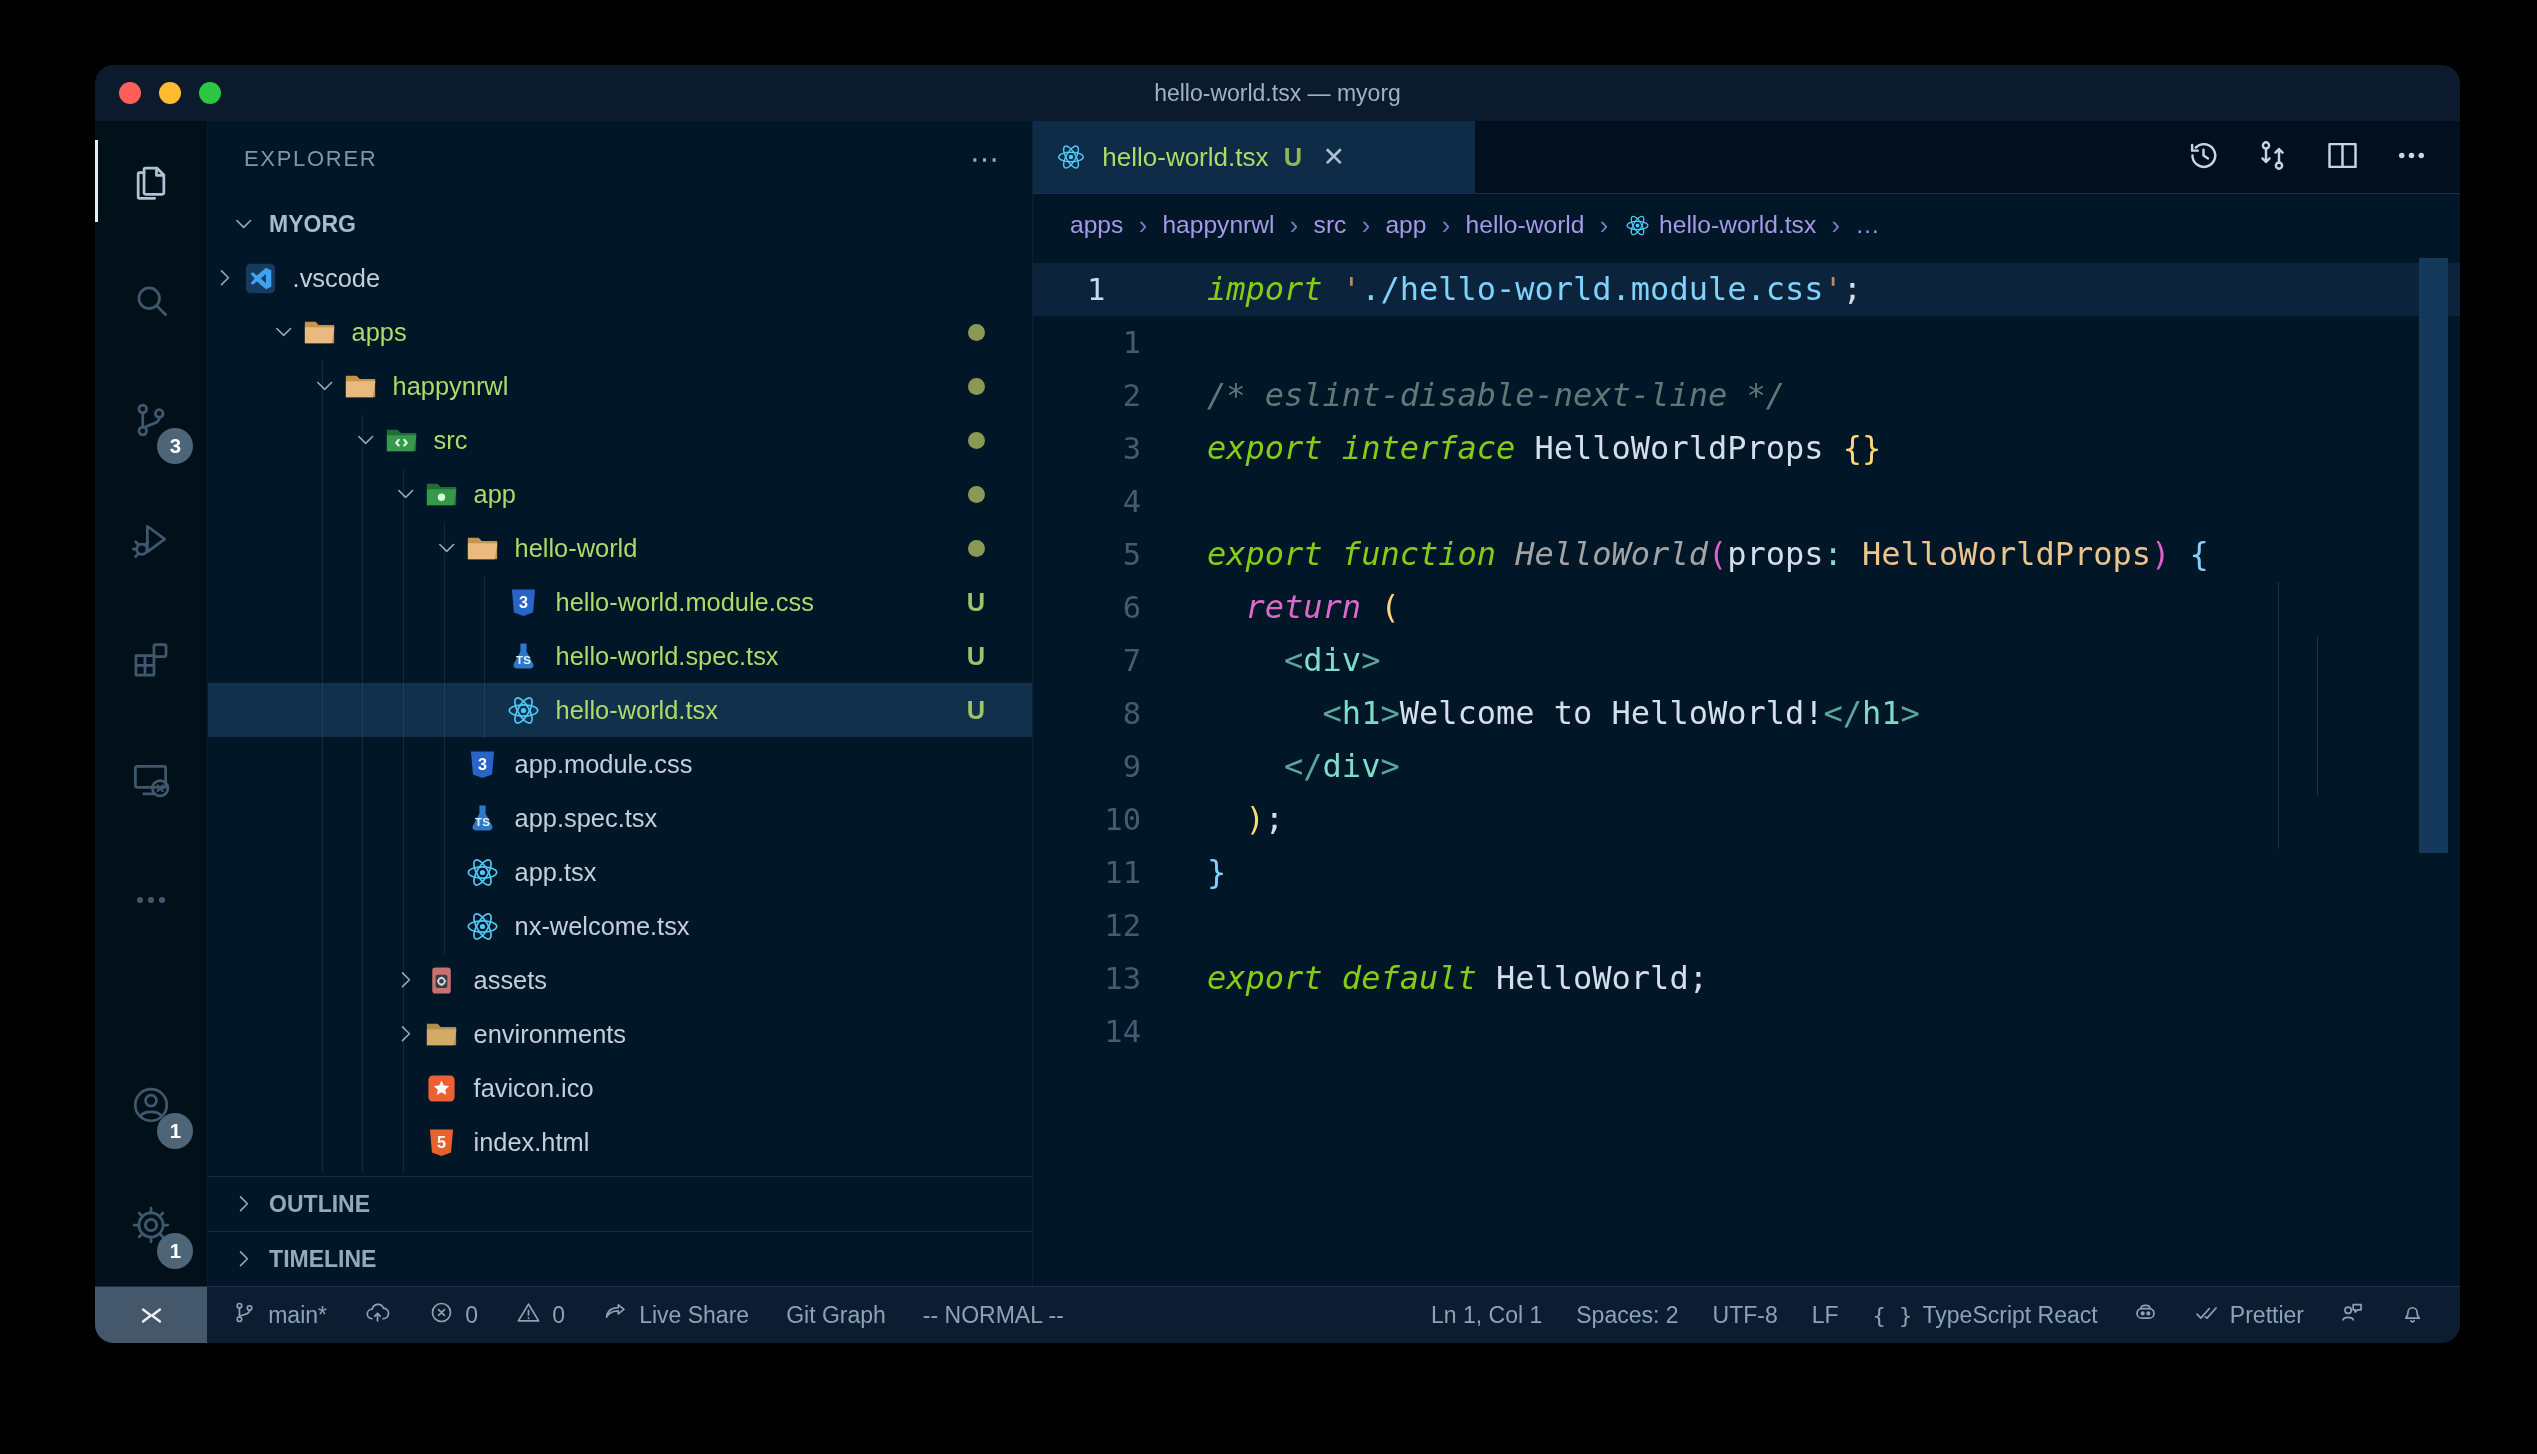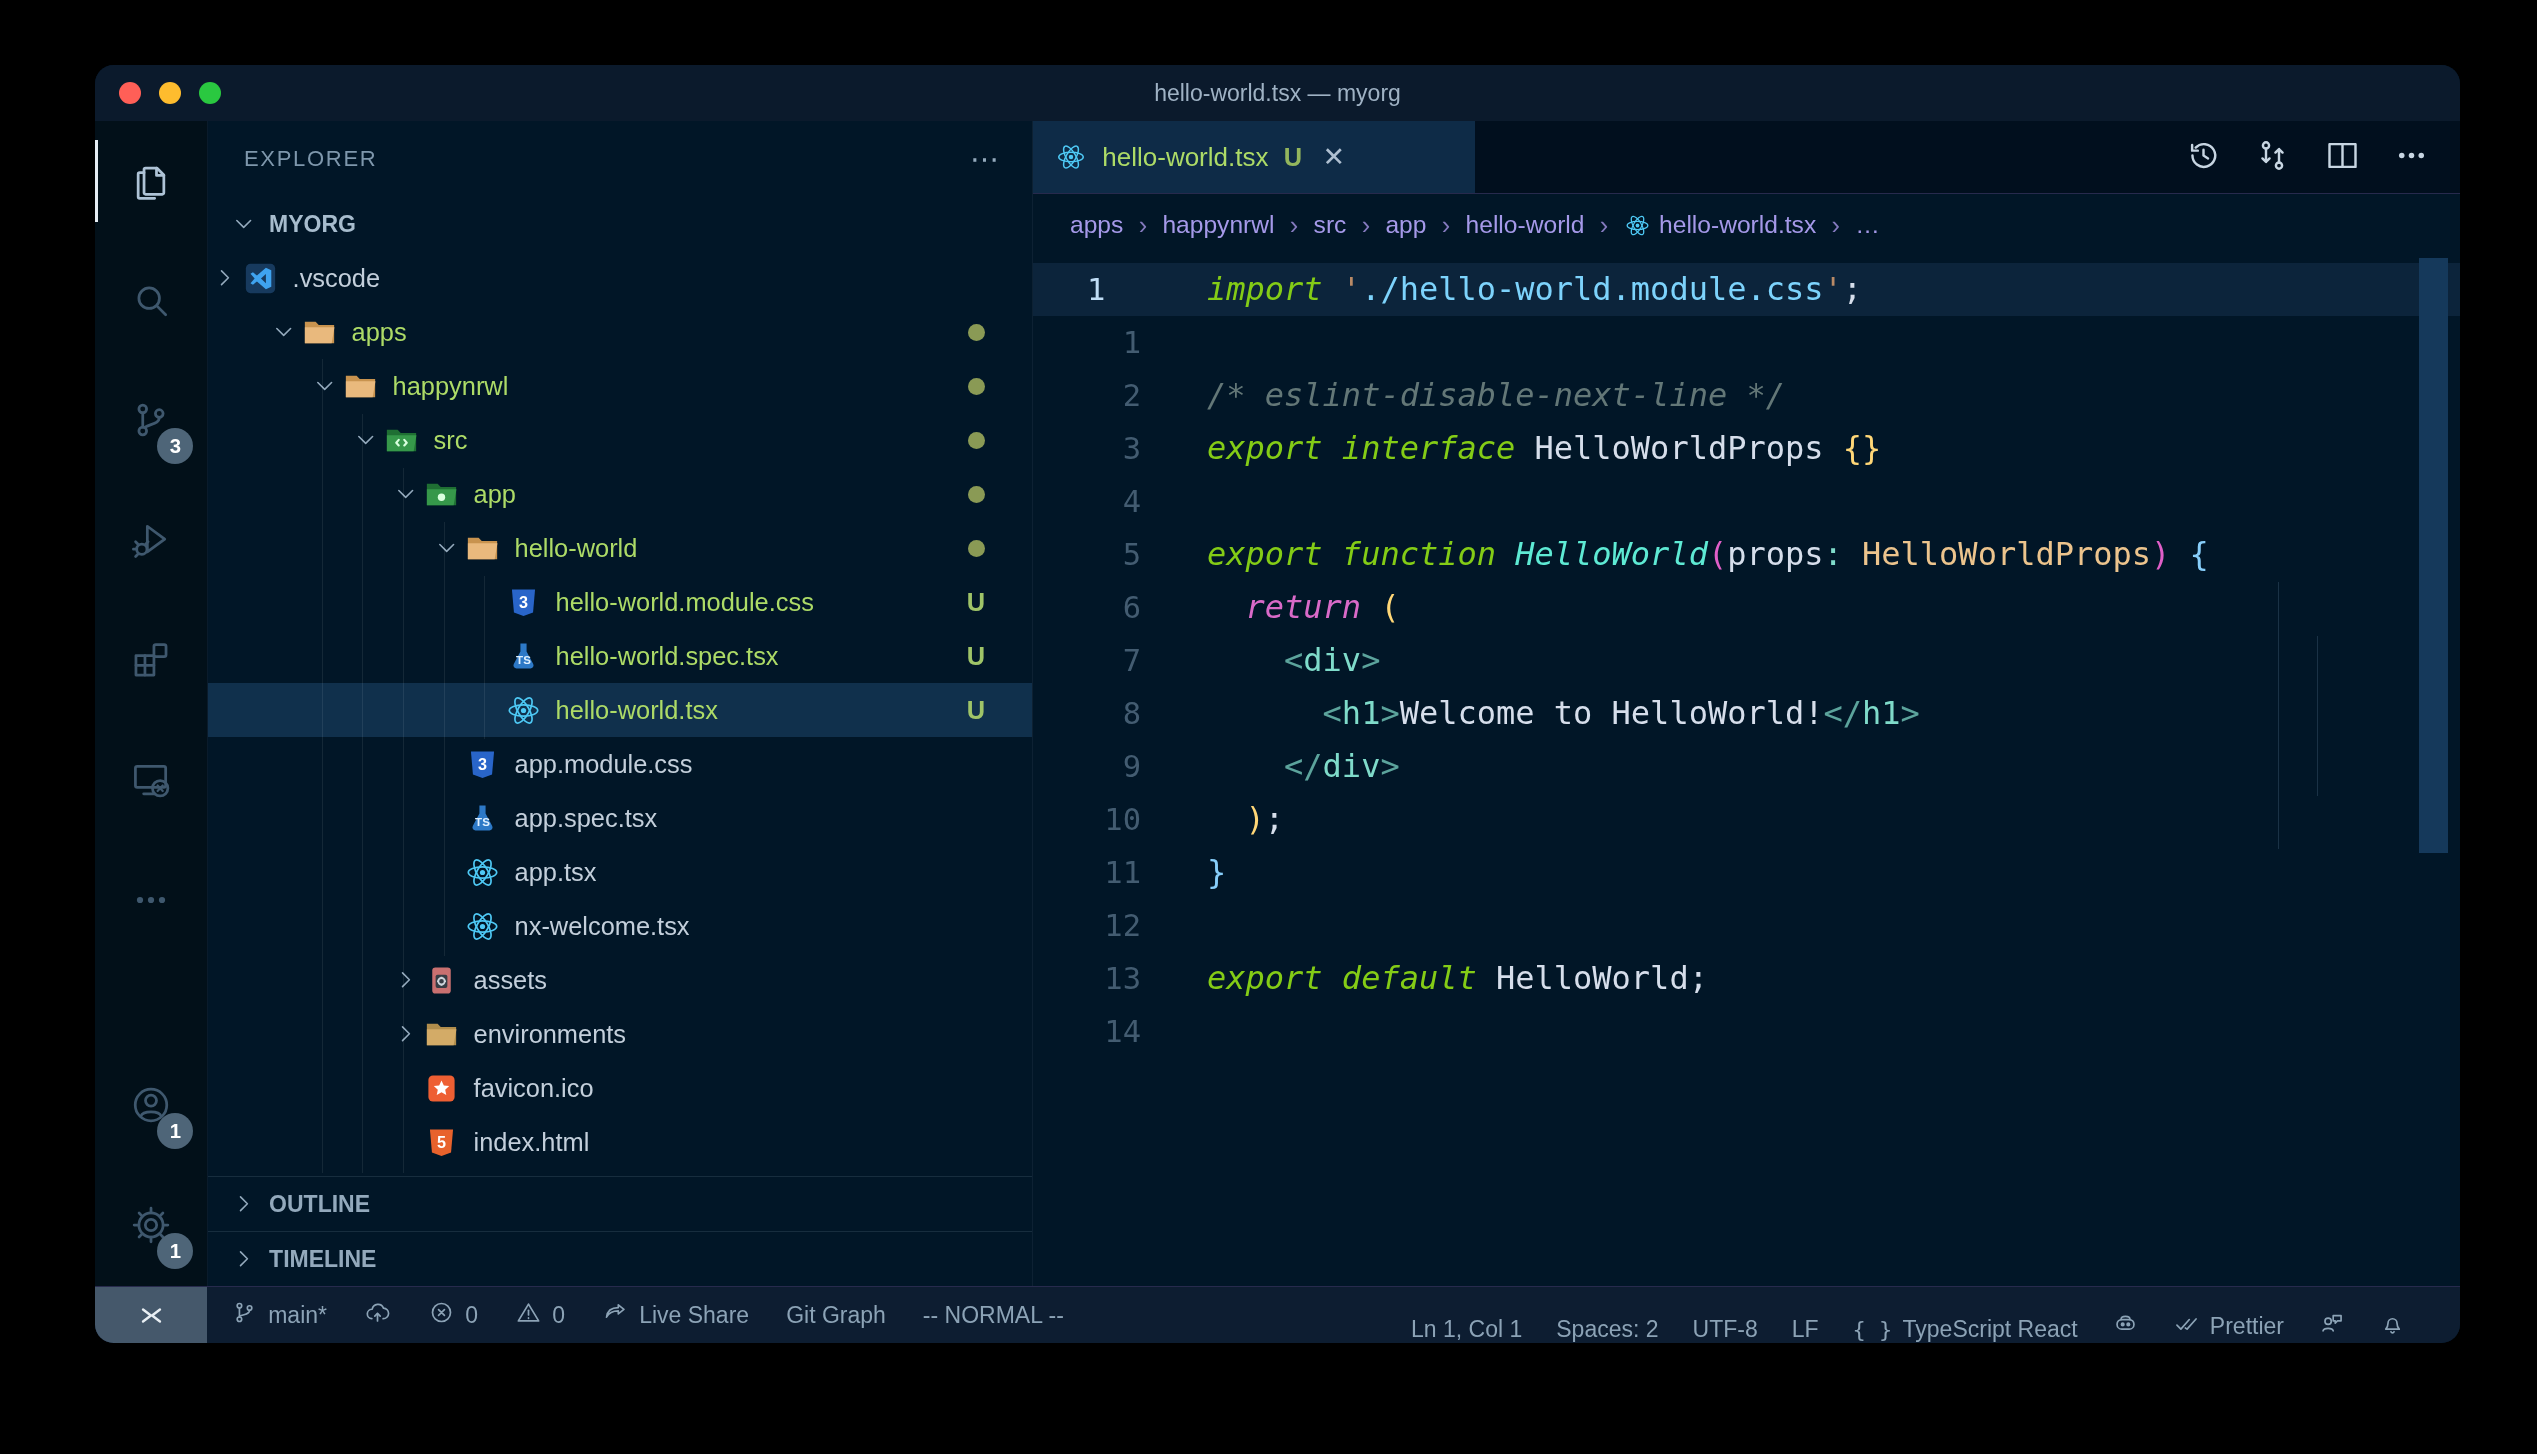--- a/index.html
+++ b/index.html
@@ -71,37 +71,37 @@
   .code-row{display:flex;height:53px;align-items:center;position:relative;}
   .code-row.current{background:rgba(26,54,84,.45);}
   .gutter{width:174px;flex:0 0 auto;text-align:right;padding-right:66px;box-sizing:border-box;color:#435c71;font-size:30.5px;}
   .current .gutter{text-align:left;padding-left:54px;color:#c0ddf5;}
   .ctext{white-space:pre;}
   .tk-kw{color:#84cc16;font-style:italic;}
   .tk-kwr{color:#d96ac8;font-style:italic;}
   .tk-com{color:#637777;font-style:italic;}
   .tk-str{color:#7dd3fc;}
   .tk-strq{color:#b98a66;}
-  .tk-fn{color:#5eead4;font-style:italic;}
+  .tk-fn{color:#a3a3a3;font-style:italic;}
   .tk-typ{color:#ecc48d;}
   .tk-txt{color:#d6deeb;}
   .tk-teal{color:#7fdbca;}
   .tk-tealD{color:rgba(127,219,202,.72);}
   .tk-gold{color:#ffd777;}
   .tk-pnk{color:#e05fc8;}
   .tk-blu{color:#87cefa;}
   .code-guide{position:absolute;width:0.8px;background:rgba(95,126,151,.28);}
   .vscroll{position:absolute;right:12px;top:1.7px;width:29px;height:595px;background:#15395b;}
   
   .statusbar{height:56px;background:var(--statusbar);border-top:0.8px solid var(--border-purple);display:flex;align-items:stretch;
     color:#8ca3b6;font-size:23px;flex:0 0 auto;}
   .remote{width:112px;background:#45586b;color:#e8eef3;display:flex;align-items:center;justify-content:center;flex:0 0 auto;}
   .remote svg{width:29px;height:29px;}
   .sb-items{display:flex;align-items:center;gap:37px;padding-left:24px;}
-  .sb-items.right{margin-left:auto;padding-right:54px;gap:34px;align-items:flex-end;}
+  .sb-items.right{margin-left:auto;padding-right:34px;gap:34px;}
   .sb-item{display:inline-flex;align-items:center;gap:10.2px;white-space:nowrap;}
   .sb-item svg{width:27px;height:27px;}
   .sb-braces{font-family:"DejaVu Sans Mono",monospace;font-size:22px;}
 </style>
 </head>
 <body>
 
 <div class="window">
 
   <div class="titlebar">

